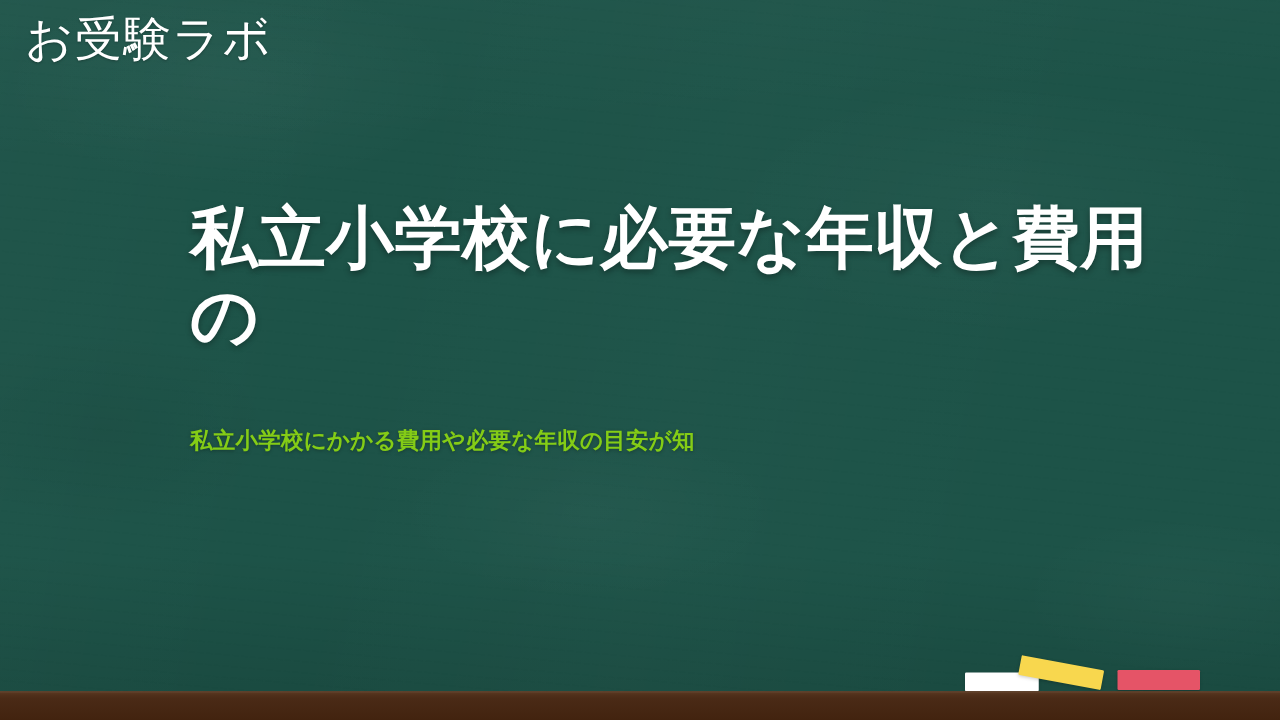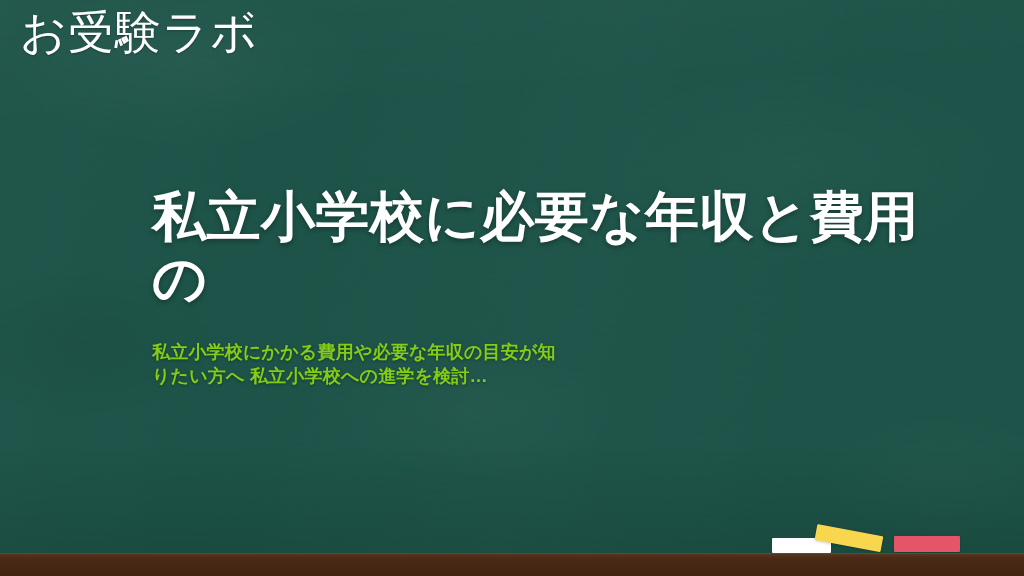--- a/index.html
+++ b/index.html
@@ -48,42 +48,41 @@
       repeating-linear-gradient(96deg, rgba(255,255,255,0.012) 0px, rgba(255,255,255,0.012) 1px, rgba(255,255,255,0) 2px, rgba(255,255,255,0) 7px),
       repeating-linear-gradient(5deg, rgba(0,0,0,0.018) 0px, rgba(0,0,0,0.018) 1px, rgba(0,0,0,0) 2px, rgba(0,0,0,0) 9px);
     pointer-events: none;
   }
 
   
   .logo {
     position: absolute;
     left: 20px;
     top: 9px;
-    font-size: 46px;
+    font-size: 38px;
     line-height: 46px;
     letter-spacing: 1px;
     color: #ffffff;
     font-weight: 400;
     white-space: nowrap;
     text-shadow: 0 1px 2px rgba(0,0,0,0.28);
   }
 
   
   .headline {
     position: absolute;
     left: 152px;
     top: 160px;
     width: 800px;
     font-size: 54px;
     line-height: 62px;
     font-weight: 700;
     color: #ffffff;
     letter-spacing: 0.5px;
     text-shadow: 0 2px 5px rgba(0,0,0,0.32);
-    margin-top: 25px;
   }
 
   
   .subtitle {
     position: absolute;
     left: 152px;
     top: 340px;
     width: 520px;
     font-size: 18px;
     line-height: 24px;
@@ -147,21 +146,20 @@
   <div class="board"></div>
 
   <div class="logo">お受験ラボ</div>
 
   <div class="headline">
     <div>私立小学校に必要な年収と費用の</div>
   </div>
 
   <div class="subtitle">
     <div>私立小学校にかかる費用や必要な年収の目安が知</div>
-    <div>りたい方へ 私立小学校への進学を検討…</div>
   </div>
 
   <div class="chalk chalk-white"></div>
   <div class="chalk chalk-yellow"></div>
   <div class="chalk chalk-red"></div>
 
   <div class="ledge"></div>
 
 </div>
 

